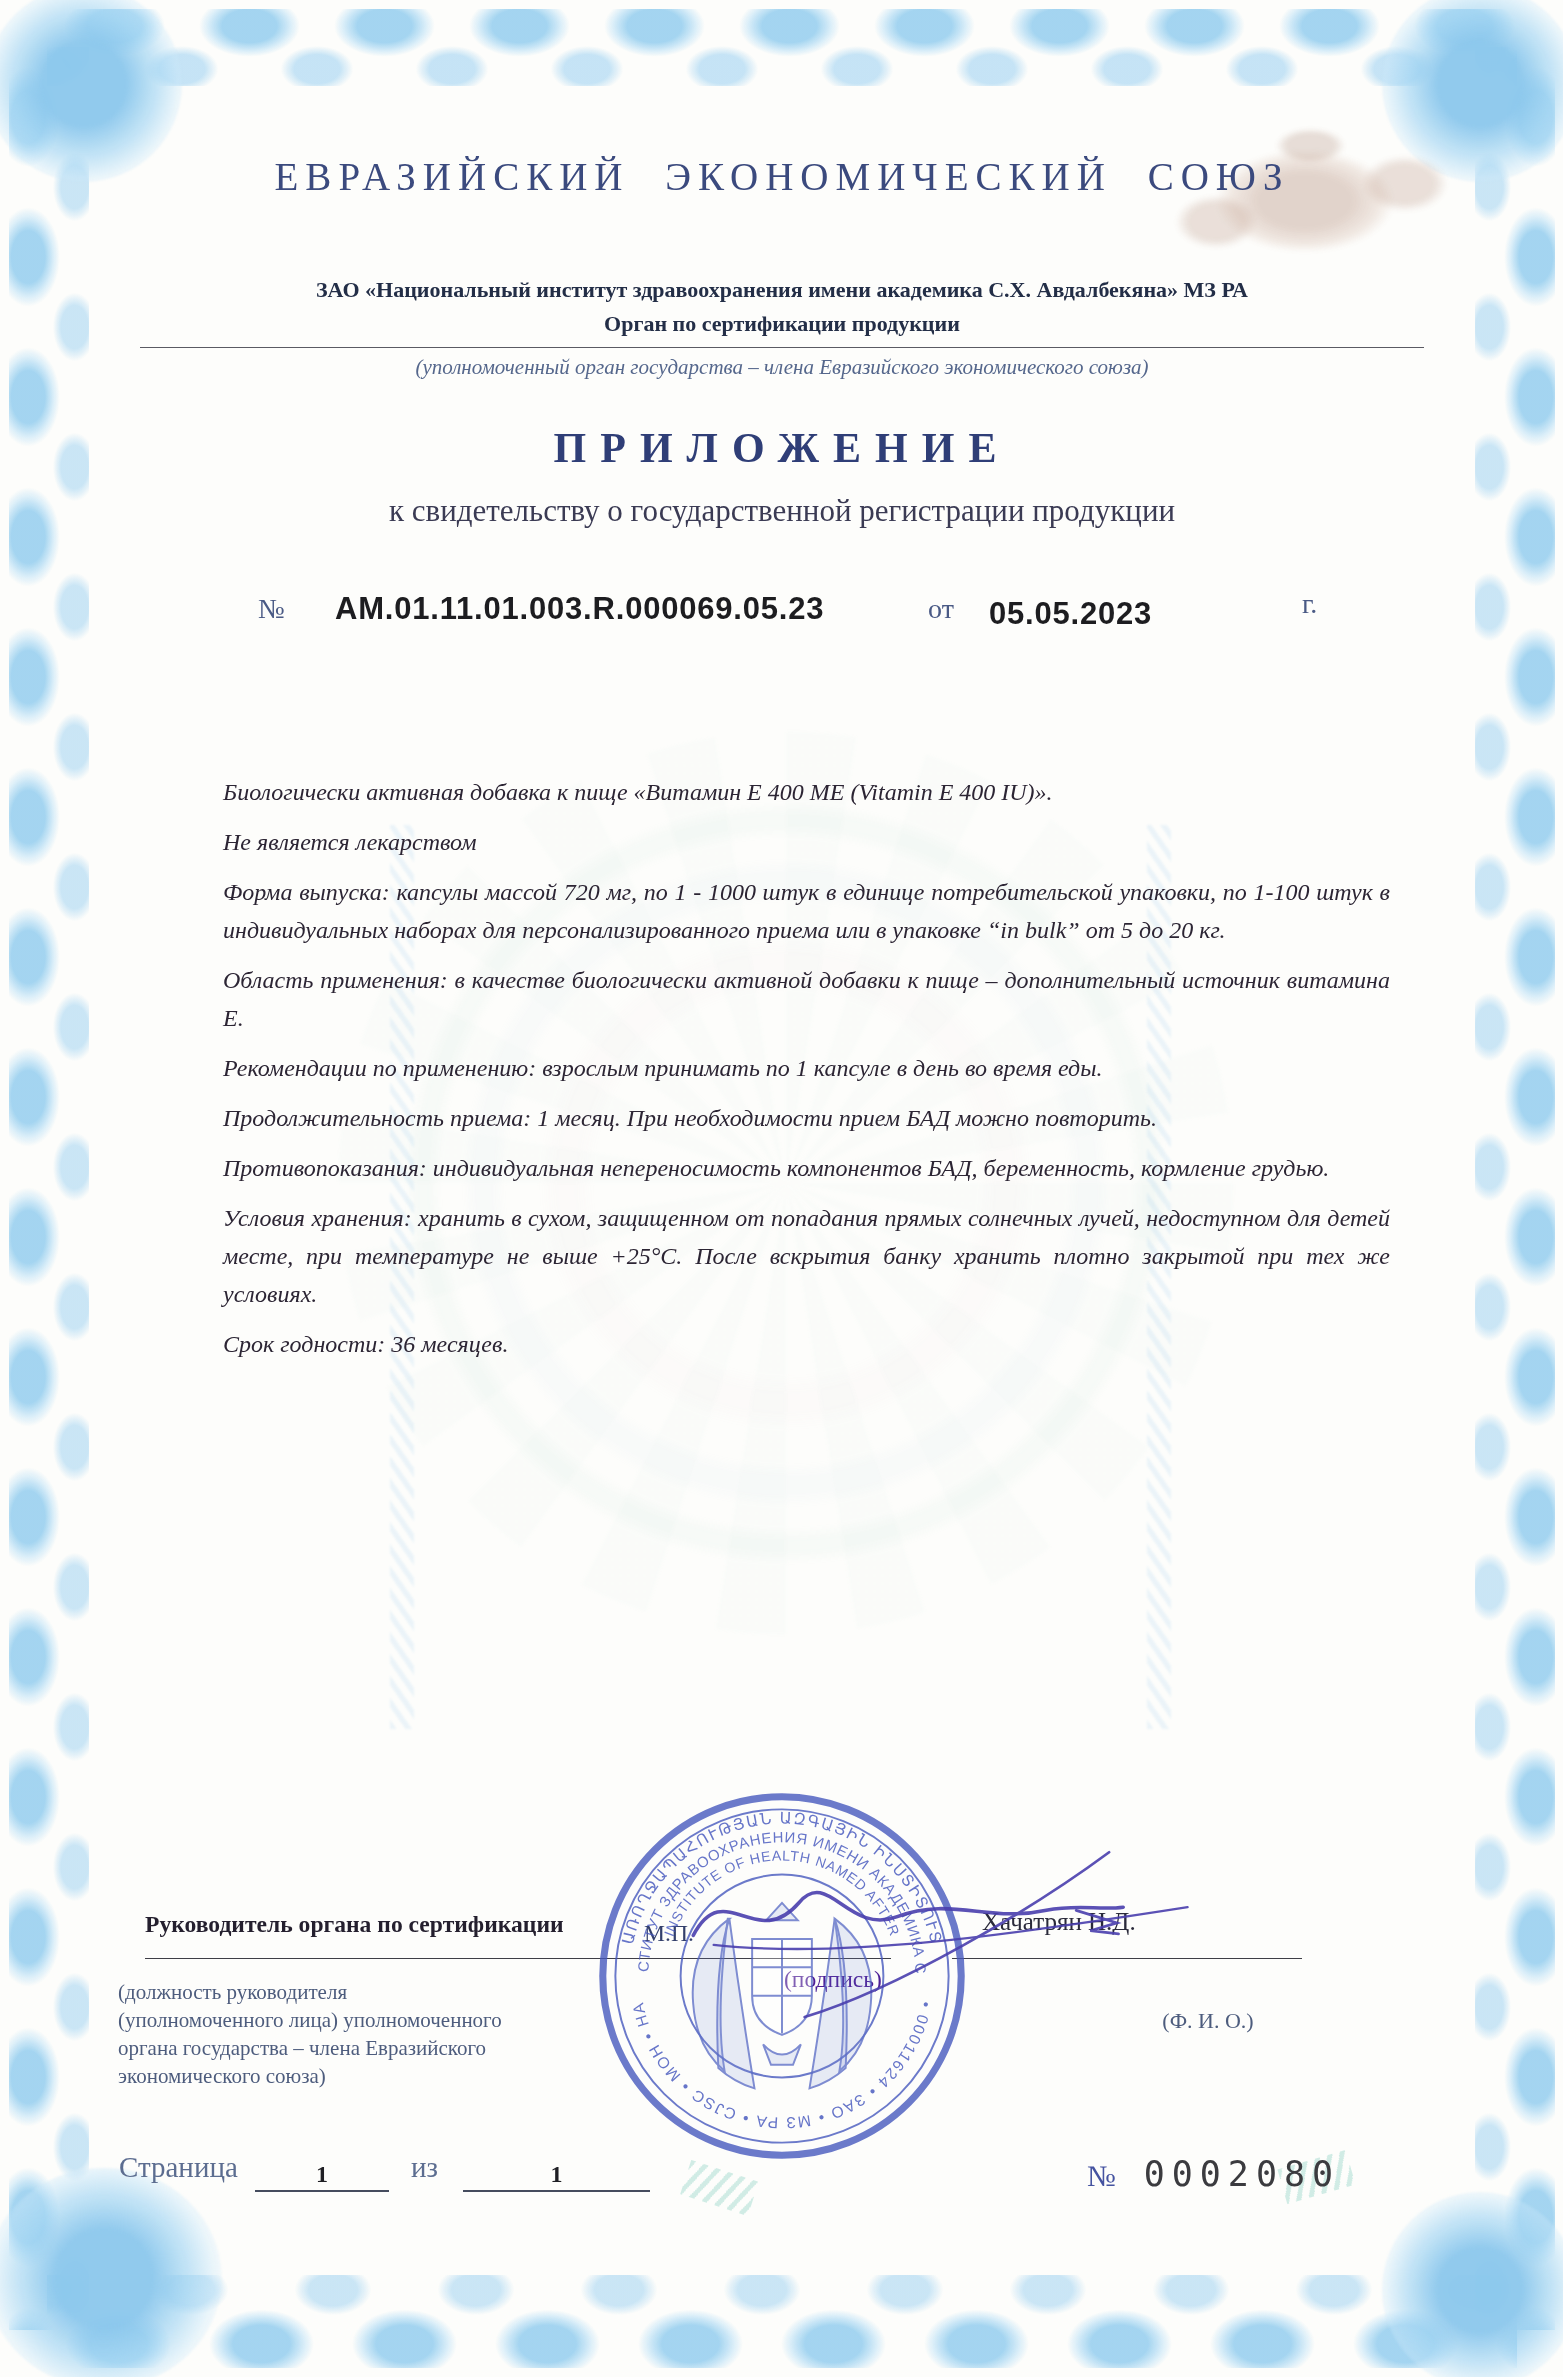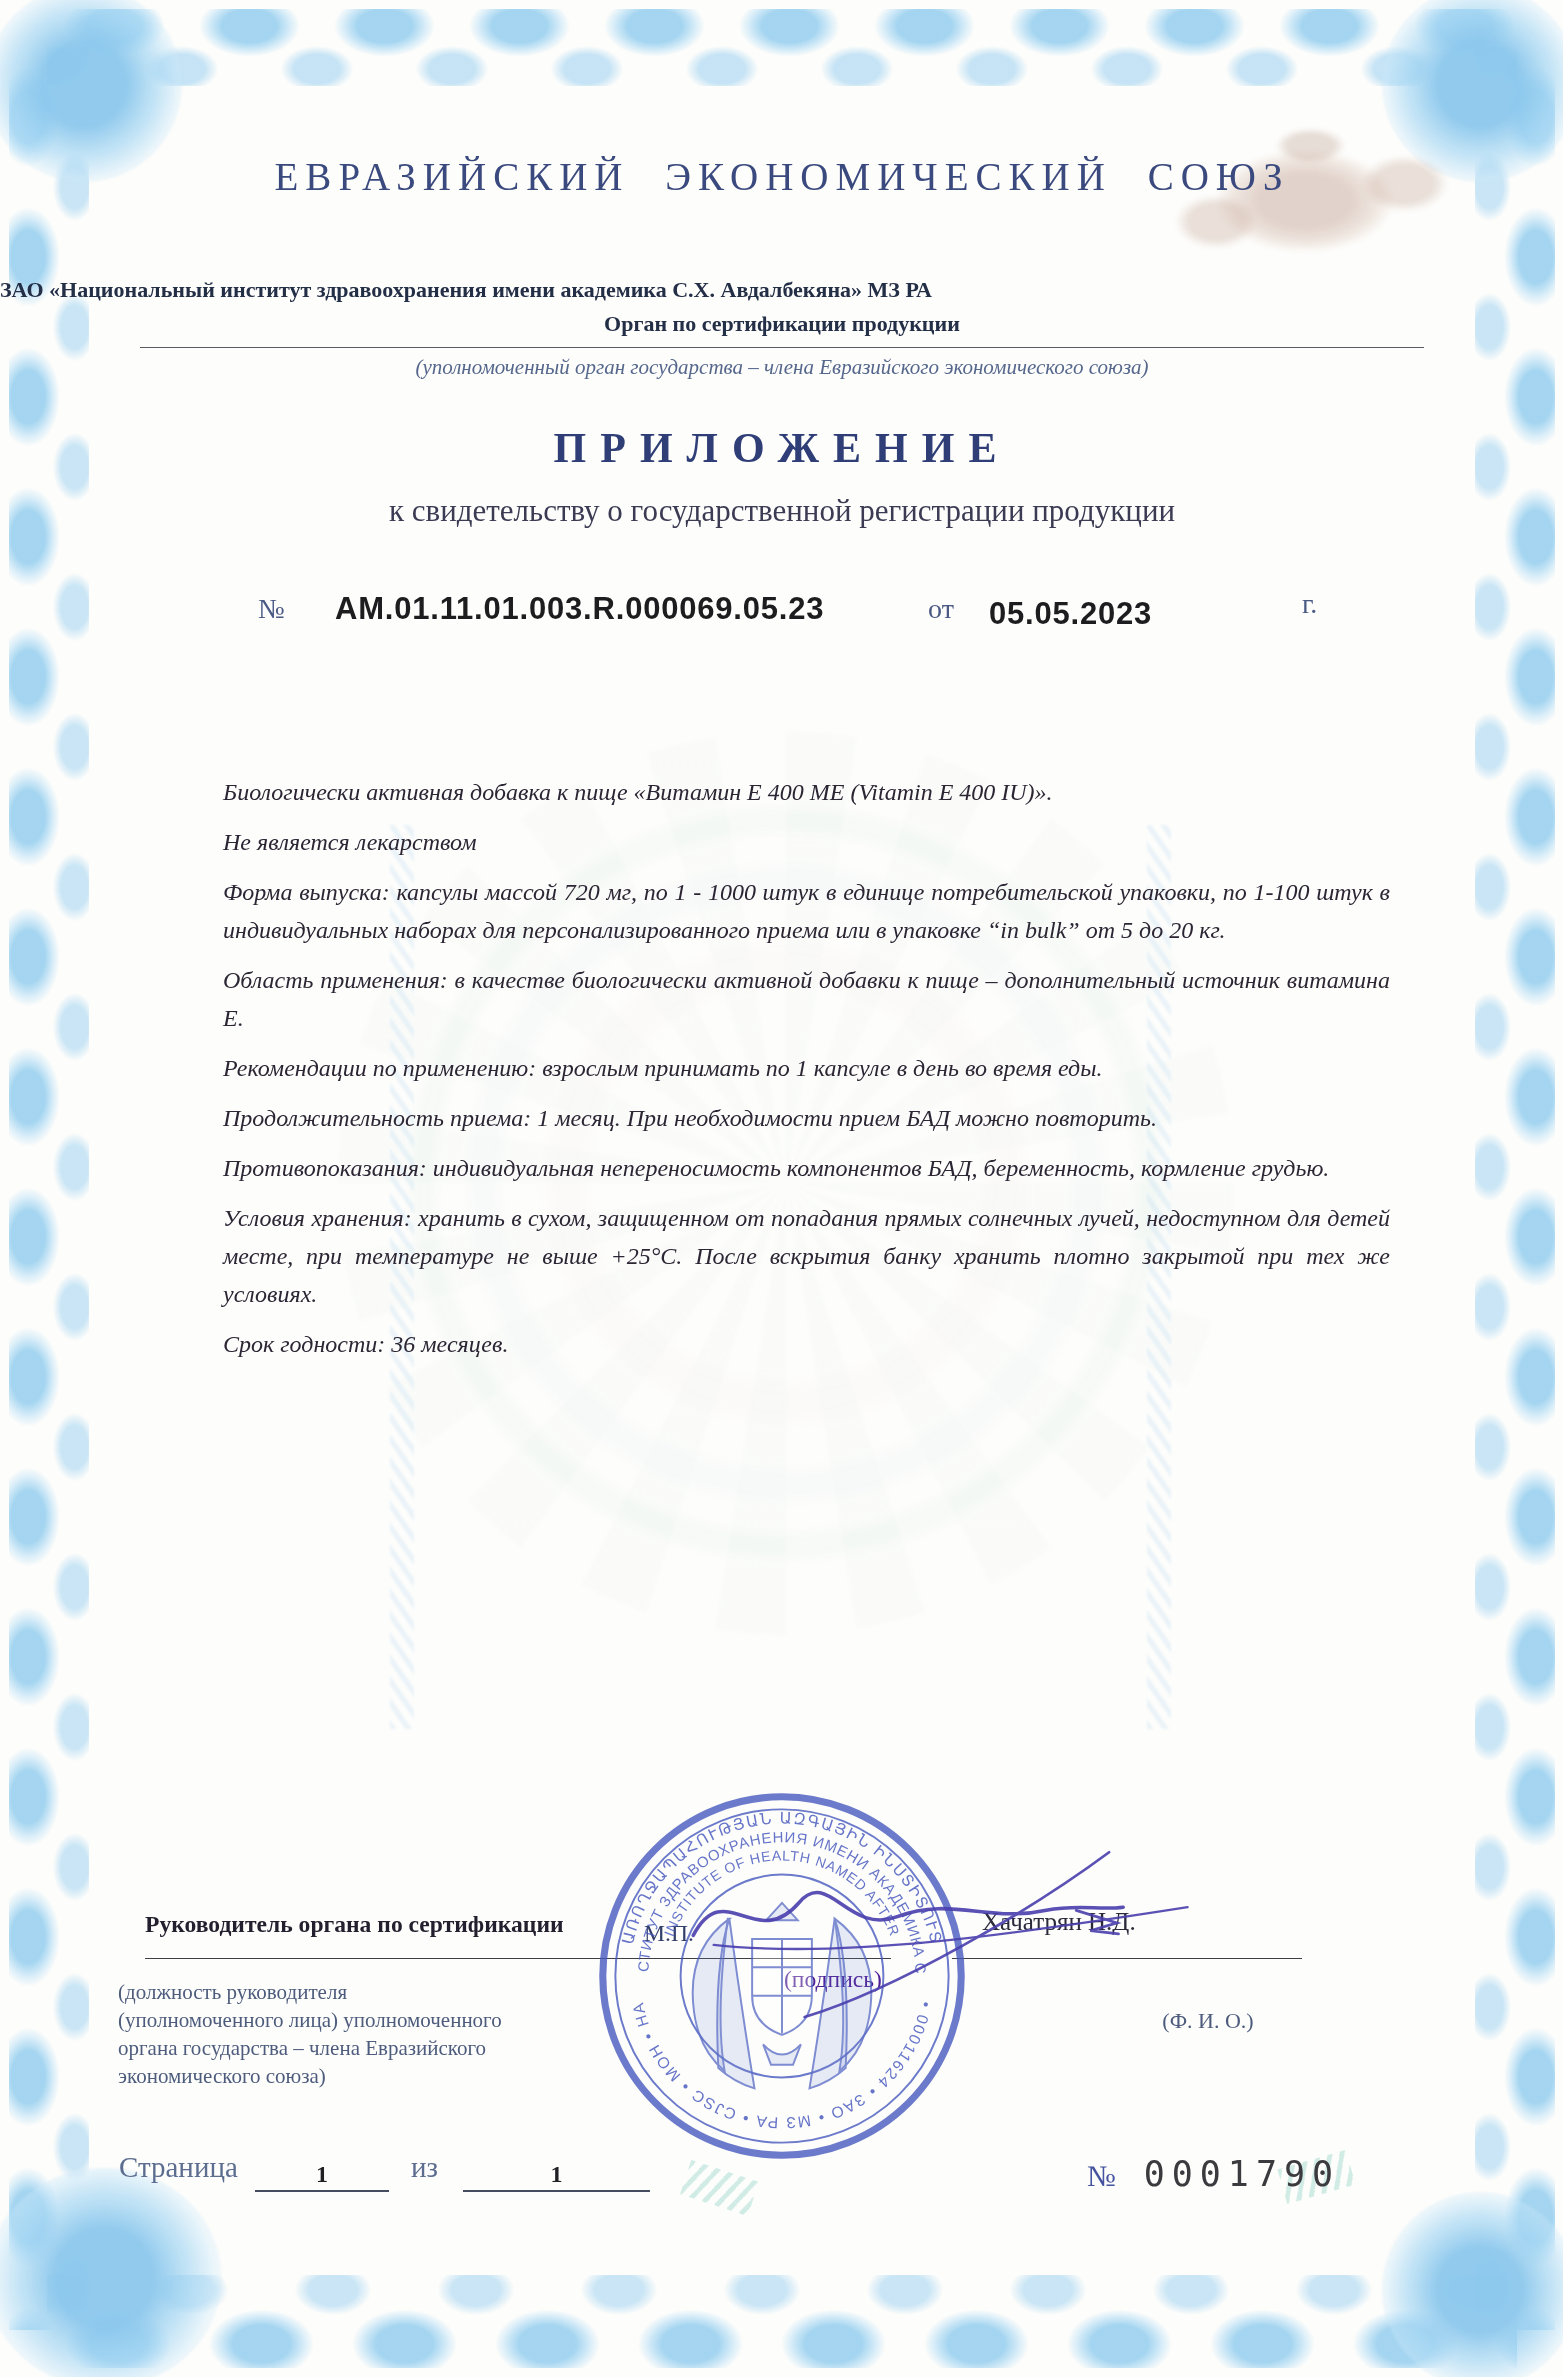--- a/index.html
+++ b/index.html
@@ -59,21 +59,21 @@
   .eeu-emblem{position:absolute;left:1172px;top:118px;width:277px;height:173px;filter:blur(2px);opacity:.8;
     background:
       radial-gradient(ellipse 118px 68px at 48% 48%, rgba(172,130,110,.42) 0 40%, rgba(190,150,128,.26) 62%, transparent 76%),
       radial-gradient(ellipse 55px 36px at 16% 60%, rgba(172,130,110,.30) 0 50%, transparent 75%),
       radial-gradient(ellipse 58px 38px at 84% 38%, rgba(172,130,110,.30) 0 50%, transparent 75%),
       radial-gradient(ellipse 47px 23.6px at 50% 16%, rgba(160,120,100,.30) 0 50%, transparent 75%);}
 
   
   .union-title{position:absolute;left:0;width:100%;top:154px;text-align:center;
     font-size:39px;color:#3b4a7e;letter-spacing:7px;word-spacing:19px;}
-  .org1{position:absolute;left:0;width:100%;top:277px;
+  .org1{position:absolute;left:0;width:100%;top:277px;text-align:center;
     font-size:22px;font-weight:bold;color:#232e47;}
   .org2{position:absolute;left:0;width:100%;top:311px;text-align:center;
     font-size:22px;font-weight:bold;color:#232e47;}
   .org-rule{position:absolute;left:140px;width:1284px;top:347px;height:0;border-top:1.6px solid #5a5a62;}
   .org-note{position:absolute;left:0;width:100%;top:355px;text-align:center;
     font-size:21px;color:#55678c;font-style:italic;}
   .doc-title{position:absolute;left:0;width:100%;top:424px;text-align:center;
     font-size:42px;font-weight:bold;color:#2f3e77;letter-spacing:14px;}
   .doc-subtitle{position:absolute;left:0;width:100%;top:493px;text-align:center;
     font-size:31px;color:#3b3b54;}
@@ -217,17 +217,17 @@
       <path d="M558,96 l52,16 -34,10 36,4" stroke-width="3.5"></path>
       <path d="M600,22 C500,96 330,196 212,232" stroke-width="3.5"></path>
       <path d="M96,140 C260,158 470,128 700,92" stroke-width="3"></path>
     </g>
   </svg>
 
   <div class="pagination">
     <span>Страница</span><span class="pg-slot s1">1</span><span>из</span><span class="pg-slot s2">1</span>
   </div>
   <div class="serial">
-    <span class="sym">№</span><span class="digits">0001790</span>
+    <span class="sym">№</span><span class="digits">0002080</span>
   </div>
 
 </div>
 
 
 </body></html>

